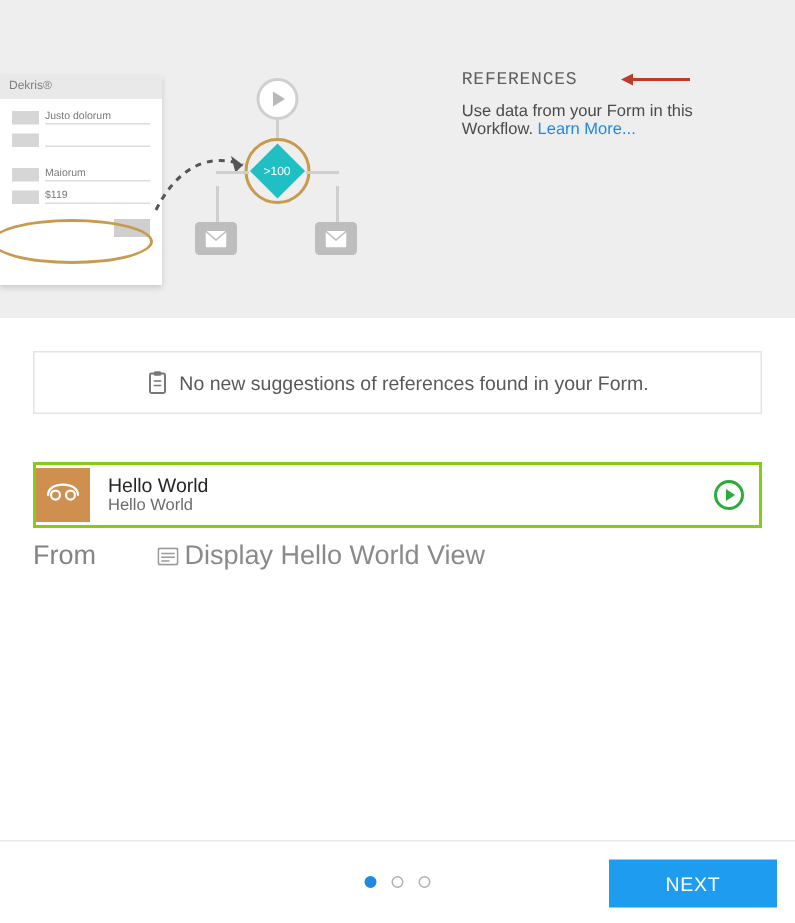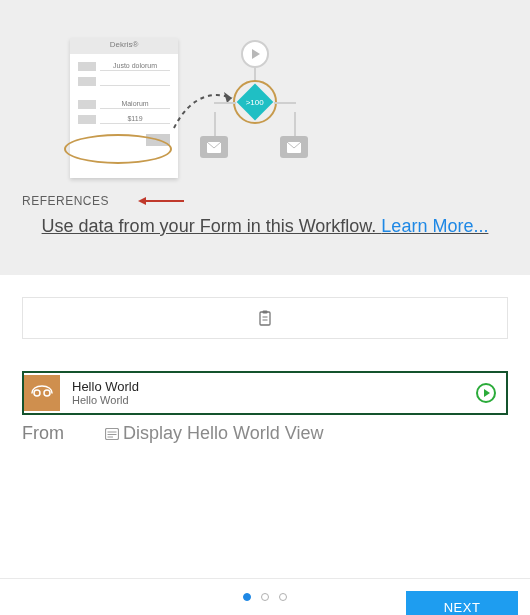--- a/index.html
+++ b/index.html
@@ -8,22 +8,22 @@
     width: 530px; height: 615px; position: relative;
     display: flex; flex-direction: column;
   }
   .header {
     height: 53px; padding: 0 20px; display: flex; align-items: center;
     justify-content: space-between; border-bottom: 1px solid #e9e9e9;
   }
   .header-title { font-size: 14px; color: #333; }
   .close-x { color: #b0b0b0; font-size: 22px; line-height: 1; cursor: pointer; font-weight: 300; }
   .illus-area {
-    background: #eeeeee; padding: 20px 0 20px 0;
-    display: flex; flex-direction: column; align-items: center; text-align: center;
+    background: #eeeeee; padding: 32px 0 20px 0;
+    display: flex; flex-direction: row; align-items: center;
   }
   .diagram-wrap { position: relative; width: 390px; height: 160px; }
   
   .form-card {
     position: absolute; left: 0; top: 18px;
     width: 108px; height: 140px; background: #fff;
     box-shadow: 0 2px 4px rgba(0,0,0,0.15);
   }
   .form-titlebar {
     height: 16px; background: #e9e9e9; font-size: 8px; color: #7d7d7d;
@@ -68,40 +68,40 @@
   }
   .mail-node svg { width: 14px; height: 11px; }
   
   .dotted-arrow { position: absolute; left: 102px; top: 72px; width: 70px; height: 40px; }
   .dotted-arrow path { stroke: #555; stroke-width: 2; stroke-dasharray: 4 4; fill: none; }
   .dotted-arrow .head { fill: #555; }
   
   .refs-head {
     align-self: stretch; padding: 14px 22px 18px 22px;
   }
-  .refs-row { display: flex; align-items: center; gap: 29px; }
+  .refs-row { display: flex; align-items: center; gap: 29px; font-family: Liberation Mono, monospace; }
   .refs-label { font-size: 12px; letter-spacing: 0.5px; color: #5e5e5e; }
   .red-arrow { display: inline-flex; align-items: center; }
   .red-arrow-line { width: 38px; height: 2px; background: #c0392b; }
   .red-arrow-head {
     width: 0; height: 0; border-right: 8px solid #c0392b;
     border-top: 4px solid transparent; border-bottom: 4px solid transparent;
   }
-  .refs-sub { font-size: 18px; color: #4a4a4a; margin-top: 8px; text-decoration: underline; }
+  .refs-sub { font-size: 11px; color: #4a4a4a; margin-top: 8px; }
   .refs-sub a { color: #1e88e5; text-decoration: none; cursor: pointer; }
   
   .body-area { flex: 1; background: #fff; padding: 22px; }
   .no-sugg {
     border: 1px solid #e4e4e4; background: #fff;
     display: flex; align-items: center; justify-content: center;
     gap: 8px; height: 42px; color: #595959; font-size: 13px;
   }
   .no-sugg svg { width: 14px; height: 16px; color: #777; }
   .task-card {
-    margin-top: 32px; border: 2px solid #14532d; background: #fff;
+    margin-top: 32px; border: 2px solid #84cc16; background: #fff;
     display: flex; align-items: center; padding: 4px 10px 4px 0; gap: 12px;
     height: 44px;
   }
   .task-icon {
     width: 36px; height: 36px; background: #cf8f4e;
     display: flex; align-items: center; justify-content: center; flex-shrink: 0;
   }
   .task-icon svg { width: 22px; height: 18px; }
   .task-texts { flex: 1; line-height: 1.2; }
   .task-title { font-size: 13px; color: #252525; }
@@ -113,21 +113,21 @@
   .task-play-tri {
     width: 0; height: 0; border-left: 6px solid #2bab3a;
     border-top: 4px solid transparent; border-bottom: 4px solid transparent;
     margin-left: 2px;
   }
   .from-row { display: flex; align-items: center; gap: 8px; margin-top: 8px; font-size: 18px; color: #838383; }
   .from-row .chip { display: inline-flex; align-items: center; gap: 4px; color: #8a8a8a; padding-left: 33px; }
   .chip svg { width: 14px; height: 12px; }
   
   .footer {
-    border-top: 1px solid #e9e9e9; height: 37px;
+    border-top: 1px solid #e9e9e9; height: 55px;
     display: flex; align-items: center; justify-content: center; position: relative;
   }
   .dots { display: flex; gap: 10px; }
   .dot { width: 8px; height: 8px; border-radius: 50%; border: 1px solid #1e88e5; background: transparent; }
   .dot.active { background: #1e88e5; }
   .dot.inactive { border-color: #b0b0b0; }
   .next-btn {
     position: absolute; right: 12px; top: 12px;
     width: 112px; height: 32px; background: #1e9df0; color: #fff;
     border: none; font-size: 13px; letter-spacing: 0.5px; cursor: pointer;
@@ -217,20 +217,21 @@
   </div>
 
   <div class="body-area">
     <div class="no-sugg">
       <svg viewBox="0 0 14 16">
         <rect x="2" y="2" width="10" height="13" rx="1" fill="none" stroke="currentColor" stroke-width="1.3"></rect>
         <rect x="4.5" y="0.5" width="5" height="3" rx="1" fill="currentColor"></rect>
         <line x1="4.5" y1="7" x2="9.5" y2="7" stroke="currentColor" stroke-width="1"></line>
         <line x1="4.5" y1="10" x2="9.5" y2="10" stroke="currentColor" stroke-width="1"></line>
       </svg>
+      <span>No new suggestions of references found in your Form.</span>
     </div>
 
     <div class="task-card">
       <div class="task-icon">
         <svg viewBox="0 0 22 18">
           <g fill="none" stroke="#fff" stroke-width="1.5" stroke-linecap="round">
             <circle cx="6" cy="9" r="3"></circle>
             <circle cx="16" cy="9" r="3"></circle>
             <path d="M1 9c0-4 4-7 10-7s10 3 10 7"></path>
           </g>

